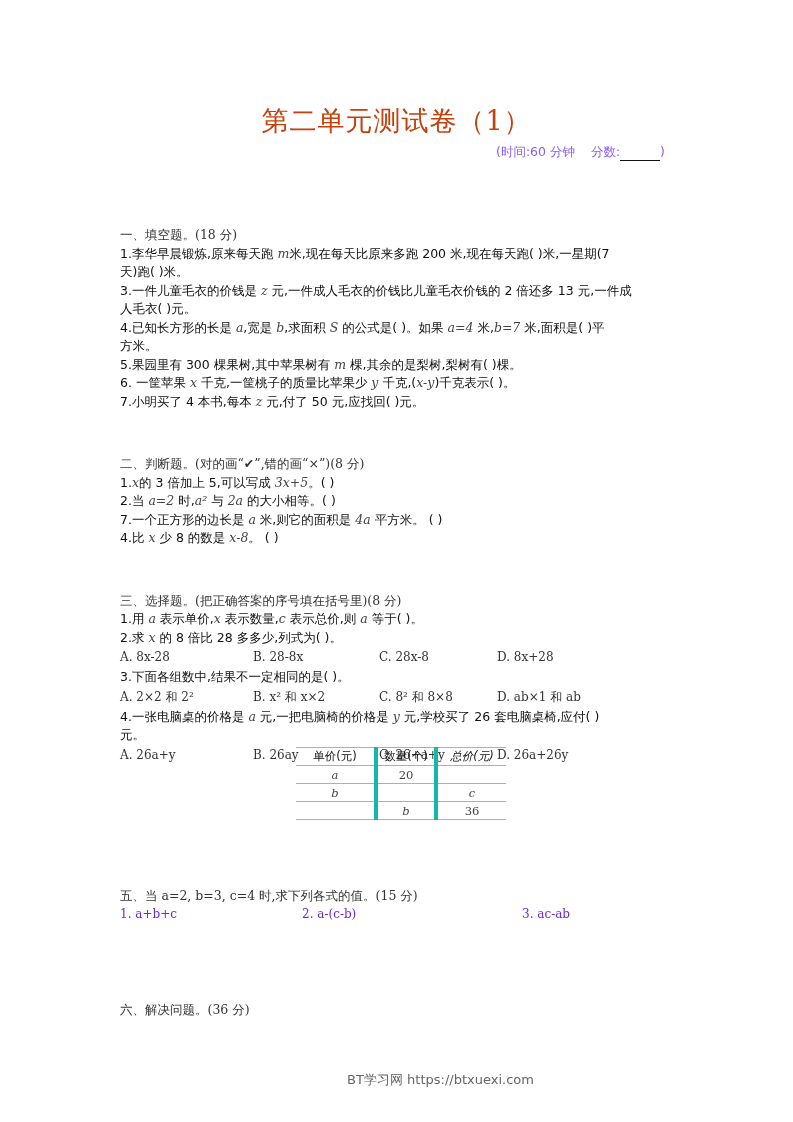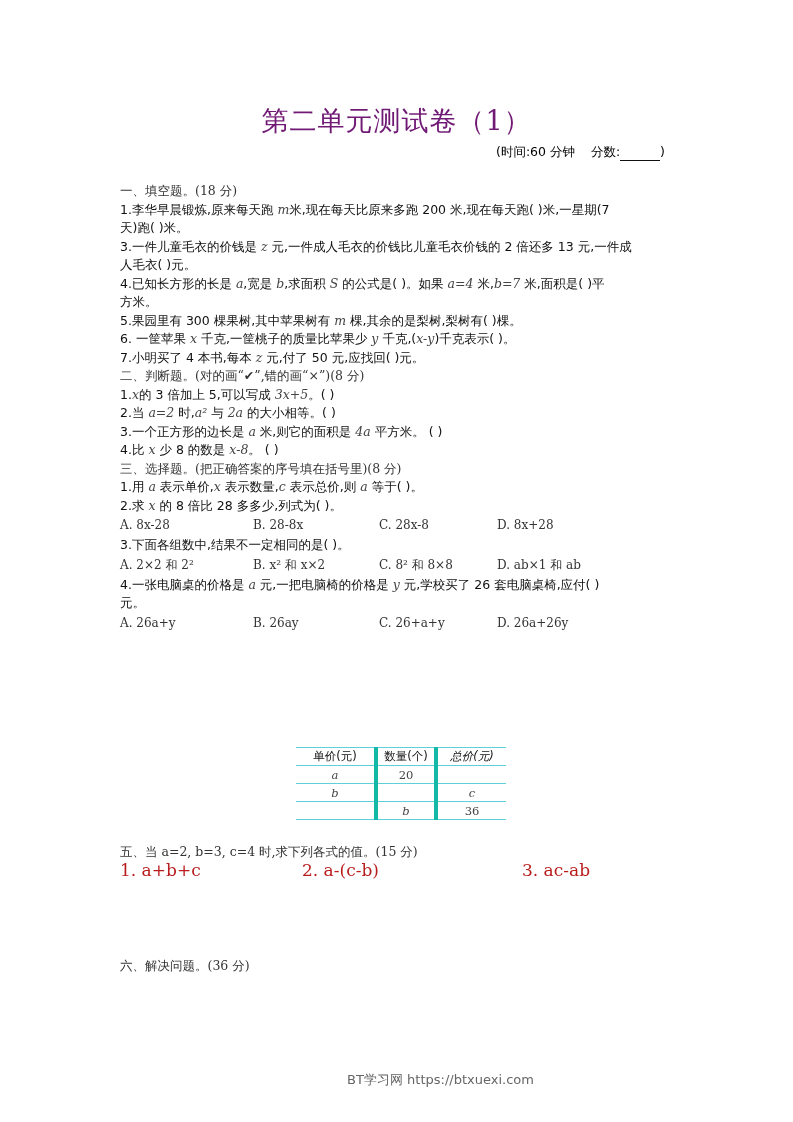--- a/index.html
+++ b/index.html
@@ -4,52 +4,52 @@
 <style>
   html, body { margin: 0; padding: 0; background: #ffffff; }
   body {
     width: 793px; height: 1122px; position: relative; overflow: hidden;
     font-family: "DejaVu Sans", "Liberation Sans", sans-serif;
     color: #111;
   }
   .title {
     position: absolute; top: 103px; left: 0; width: 793px; text-align: center;
     font-family: "DejaVu Serif", "Liberation Serif", serif;
-    font-size: 27px; color: #701a75; letter-spacing: 1px;
+    font-size: 27px; color: #c2410c; letter-spacing: 1px;
   }
   .subtitle {
-    position: absolute; top: 144px; left: 496px; font-size: 12.5px; color: #000000;
+    position: absolute; top: 144px; left: 496px; font-size: 12.5px; color: #8b5cf6;
   }
   .subtitle .blank {
     display: inline-block; width: 40px; border-bottom: 1px solid #111; height: 12px; vertical-align: bottom;
   }
   .content {
     position: absolute; left: 120px; top: 182px; width: 560px;
     font-size: 12.5px; line-height: 18.5px;
   }
   .line { white-space: nowrap; height: 18.5px; }
-  .sec { font-family: "DejaVu Serif", "Liberation Serif", serif; color: #333; }
+  .sec { font-family: "DejaVu Serif", "Liberation Serif", serif; color: #333; margin-top: 44px; }
   .math { font-family: "DejaVu Serif", "Liberation Serif", serif; font-style: italic; color: #444; }
   .opts { display: flex; white-space: nowrap; height: 21px; align-items: center;
     font-family: "DejaVu Serif", "Liberation Serif", serif; color: #333; font-size: 12px; }
   .opts span.opt { display: inline-block; }
   table.fill {
     position: absolute; left: 296px; top: 747px; border-collapse: collapse;
     font-size: 11.5px;
   }
   table.fill td, table.fill th {
     border-top: 1px solid #5fd0d8; border-bottom: 1px solid #5fd0d8;
     height: 17px; padding: 0; text-align: center; font-weight: normal;
   }
   table.fill td + td, table.fill th + th { border-left: 4px solid #14b8a6; }
   table.fill .c1 { width: 78px; } table.fill .c2 { width: 56px; } table.fill .c3 { width: 68px; font-style: italic; }
   table.fill td { font-family: "DejaVu Serif", "Liberation Serif", serif; color: #444; }
   table.fill td.it { font-style: italic; }
   .sec5 { position: absolute; left: 120px; top: 842px; font-size: 12.5px; line-height: 19px; }
-  .sec5 .row { display: flex; white-space: nowrap; font-family: "DejaVu Serif", "Liberation Serif", serif; color: #b91c1c; font-size: 17px; }
+  .sec5 .row { display: flex; white-space: nowrap; font-family: "DejaVu Serif", "Liberation Serif", serif; color: #6d28d9; font-size: 12px; }
   .sec6 { position: absolute; left: 120px; top: 958px; font-size: 12.5px; }
   .footer { position: absolute; top: 1071px; left: 0; width: 793px; text-align: center;
     font-size: 13px; color: #666; margin-left: 44px; }
 </style>
 </head>
 <body>
 
 <div class="title">第二单元测试卷（1）</div>
 <div class="subtitle">
   <span>(时间:60 分钟</span>&nbsp;&nbsp;&nbsp;
@@ -65,21 +65,21 @@
   <div class="line">人毛衣(      )元。</div>
   <div class="line"><span>4.已知长方形的长是 </span><span class="math">a</span><span>,宽是 </span><span class="math">b</span><span>,求面积 </span><span class="math">S</span><span> 的公式是(      )。如果 </span><span class="math">a=4</span><span> 米,</span><span class="math">b=7</span><span> 米,面积是(      )平</span></div>
   <div class="line">方米。</div>
   <div class="line"><span>5.果园里有 300 棵果树,其中苹果树有 </span><span class="math">m</span><span> 棵,其余的是梨树,梨树有(      )棵。</span></div>
   <div class="line"><span>6.  一筐苹果 </span><span class="math">x</span><span> 千克,一筐桃子的质量比苹果少 </span><span class="math">y</span><span> 千克,(</span><span class="math">x-y</span><span>)千克表示(        )。</span></div>
   <div class="line"><span>7.小明买了 4 本书,每本 </span><span class="math">z</span><span> 元,付了 50 元,应找回(                  )元。</span></div>
 
   <div class="line sec">二、判断题。(对的画“✔”,错的画“×”)(8 分)</div>
   <div class="line"><span>1.</span><span class="math">x</span><span>的 3 倍加上 5,可以写成 </span><span class="math">3x+5</span><span>。(      )</span></div>
   <div class="line"><span>2.当 </span><span class="math">a=2</span><span> 时,</span><span class="math">a²</span><span> 与 </span><span class="math">2a</span><span> 的大小相等。(      )</span></div>
-  <div class="line"><span>3.一个正方形的边长是 </span><span class="math">a</span><span> 米,则它的面积是 </span><span class="math">4a</span><span> 平方米。 (      )</span></div>
+  <div class="line"><span>7.一个正方形的边长是 </span><span class="math">a</span><span> 米,则它的面积是 </span><span class="math">4a</span><span> 平方米。 (      )</span></div>
   <div class="line"><span>4.比 </span><span class="math">x</span><span> 少 8 的数是 </span><span class="math">x-8</span><span>。     (      )</span></div>
 
   <div class="line sec">三、选择题。(把正确答案的序号填在括号里)(8 分)</div>
   <div class="line"><span>1.用 </span><span class="math">a</span><span> 表示单价,</span><span class="math">x</span><span> 表示数量,</span><span class="math">c</span><span> 表示总价,则 </span><span class="math">a</span><span> 等于(      )。</span></div>
   <div class="line"><span>2.求 </span><span class="math">x</span><span> 的 8 倍比 28 多多少,列式为(      )。</span></div>
   <div class="opts">
     <span class="opt" style="width:133px">A.  8x-28</span>
     <span class="opt" style="width:126px">B.  28-8x</span>
     <span class="opt" style="width:118px">C.  28x-8</span>
     <span class="opt">D.  8x+28</span>

